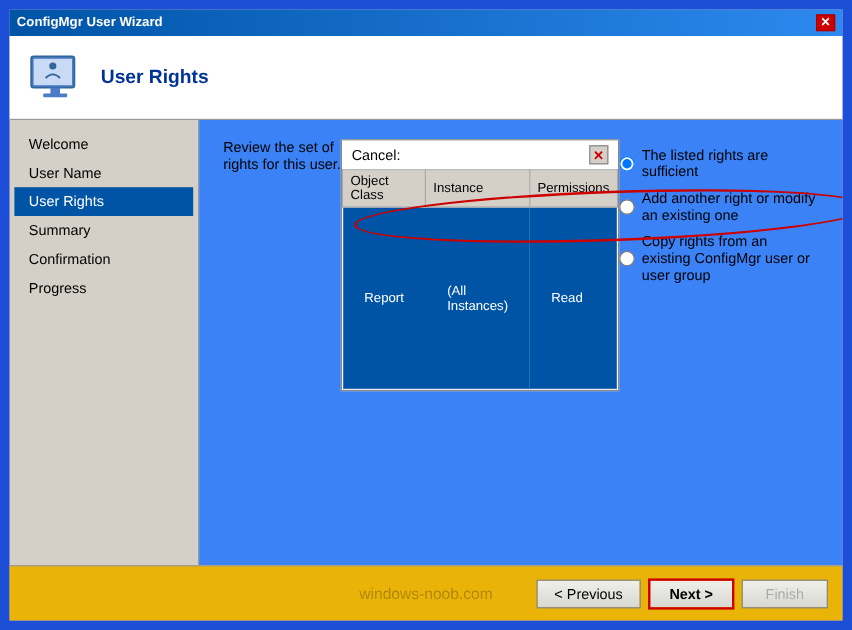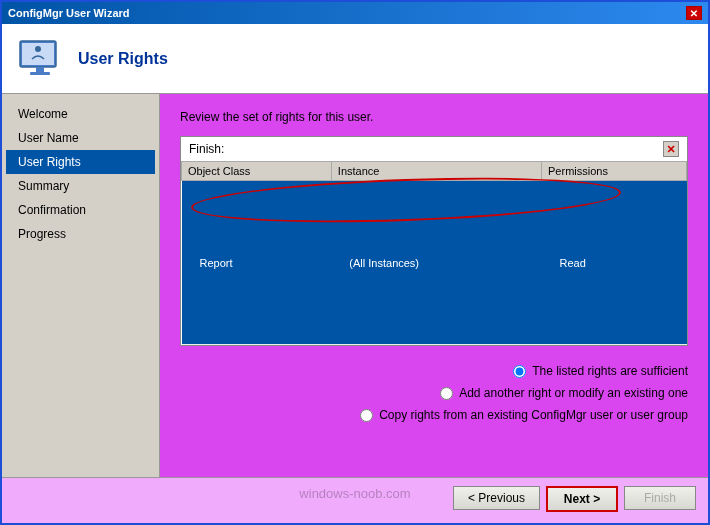--- a/index.html
+++ b/index.html
@@ -7,21 +7,21 @@
       width: 710px;
       height: 525px;
       font-family: 'Segoe UI', Tahoma, sans-serif;
       font-size: 12px;
       background: #d4d0c8;
       overflow: hidden;
     }
     .window {
       width: 710px;
       height: 525px;
-      border: 2px solid #1d4ed8;
+      border: 8px solid #1d4ed8;
       background: #d4d0c8;
       display: flex;
       flex-direction: column;
     }
     .title-bar {
       background: linear-gradient(to right, #0054a6, #2d89ef);
       color: white;
       padding: 4px 6px;
       display: flex;
       align-items: center;
@@ -83,24 +83,24 @@
       cursor: pointer;
       font-size: 12px;
       color: #000;
     }
     .sidebar-item.active {
       background: #0054a6;
       color: white;
     }
     .main-content {
       flex: 1;
-      background: #d946ef;
+      background: #3b82f6;
       padding: 16px 20px;
       display: flex;
-      flex-direction: column;
+      flex-direction: row;
     }
     .instruction-text {
       font-size: 12px;
       color: #000;
       margin-bottom: 12px;
     }
     .rights-panel {
       background: white;
       border: 1px solid #888;
       flex: 1;
@@ -173,26 +173,26 @@
       display: flex;
       align-items: center;
       margin-bottom: 8px;
       font-size: 12px;
       justify-content: flex-end;
     }
     .radio-option input[type="radio"] {
       margin-right: 6px;
     }
     .footer {
-      background: #f0abfc;
+      background: #eab308;
       border-top: 1px solid #999;
       padding: 8px 12px;
       display: flex;
       justify-content: flex-end;
-      align-items: flex-start;
+      align-items: center;
       gap: 6px;
       flex-shrink: 0;
       height: 46px;
       position: relative;
     }
     .footer-watermark {
       position: absolute;
       left: 0;
       right: 0;
       text-align: center;
@@ -264,21 +264,21 @@
       <div class="sidebar-item">
         <span>Progress</span>
       </div>
     </div>
 
     <div class="main-content">
       <p class="instruction-text">Review the set of rights for this user.</p>
 
       <div class="rights-panel">
         <div class="rights-panel-header">
-          <span class="rights-panel-label">Finish:</span>
+          <span class="rights-panel-label">Cancel:</span>
           <button class="panel-close-btn">✕</button>
         </div>
         <table class="rights-table">
           <thead>
             <tr>
               <th>Object Class</th>
               <th>Instance</th>
               <th>Permissions</th>
             </tr>
           </thead>

